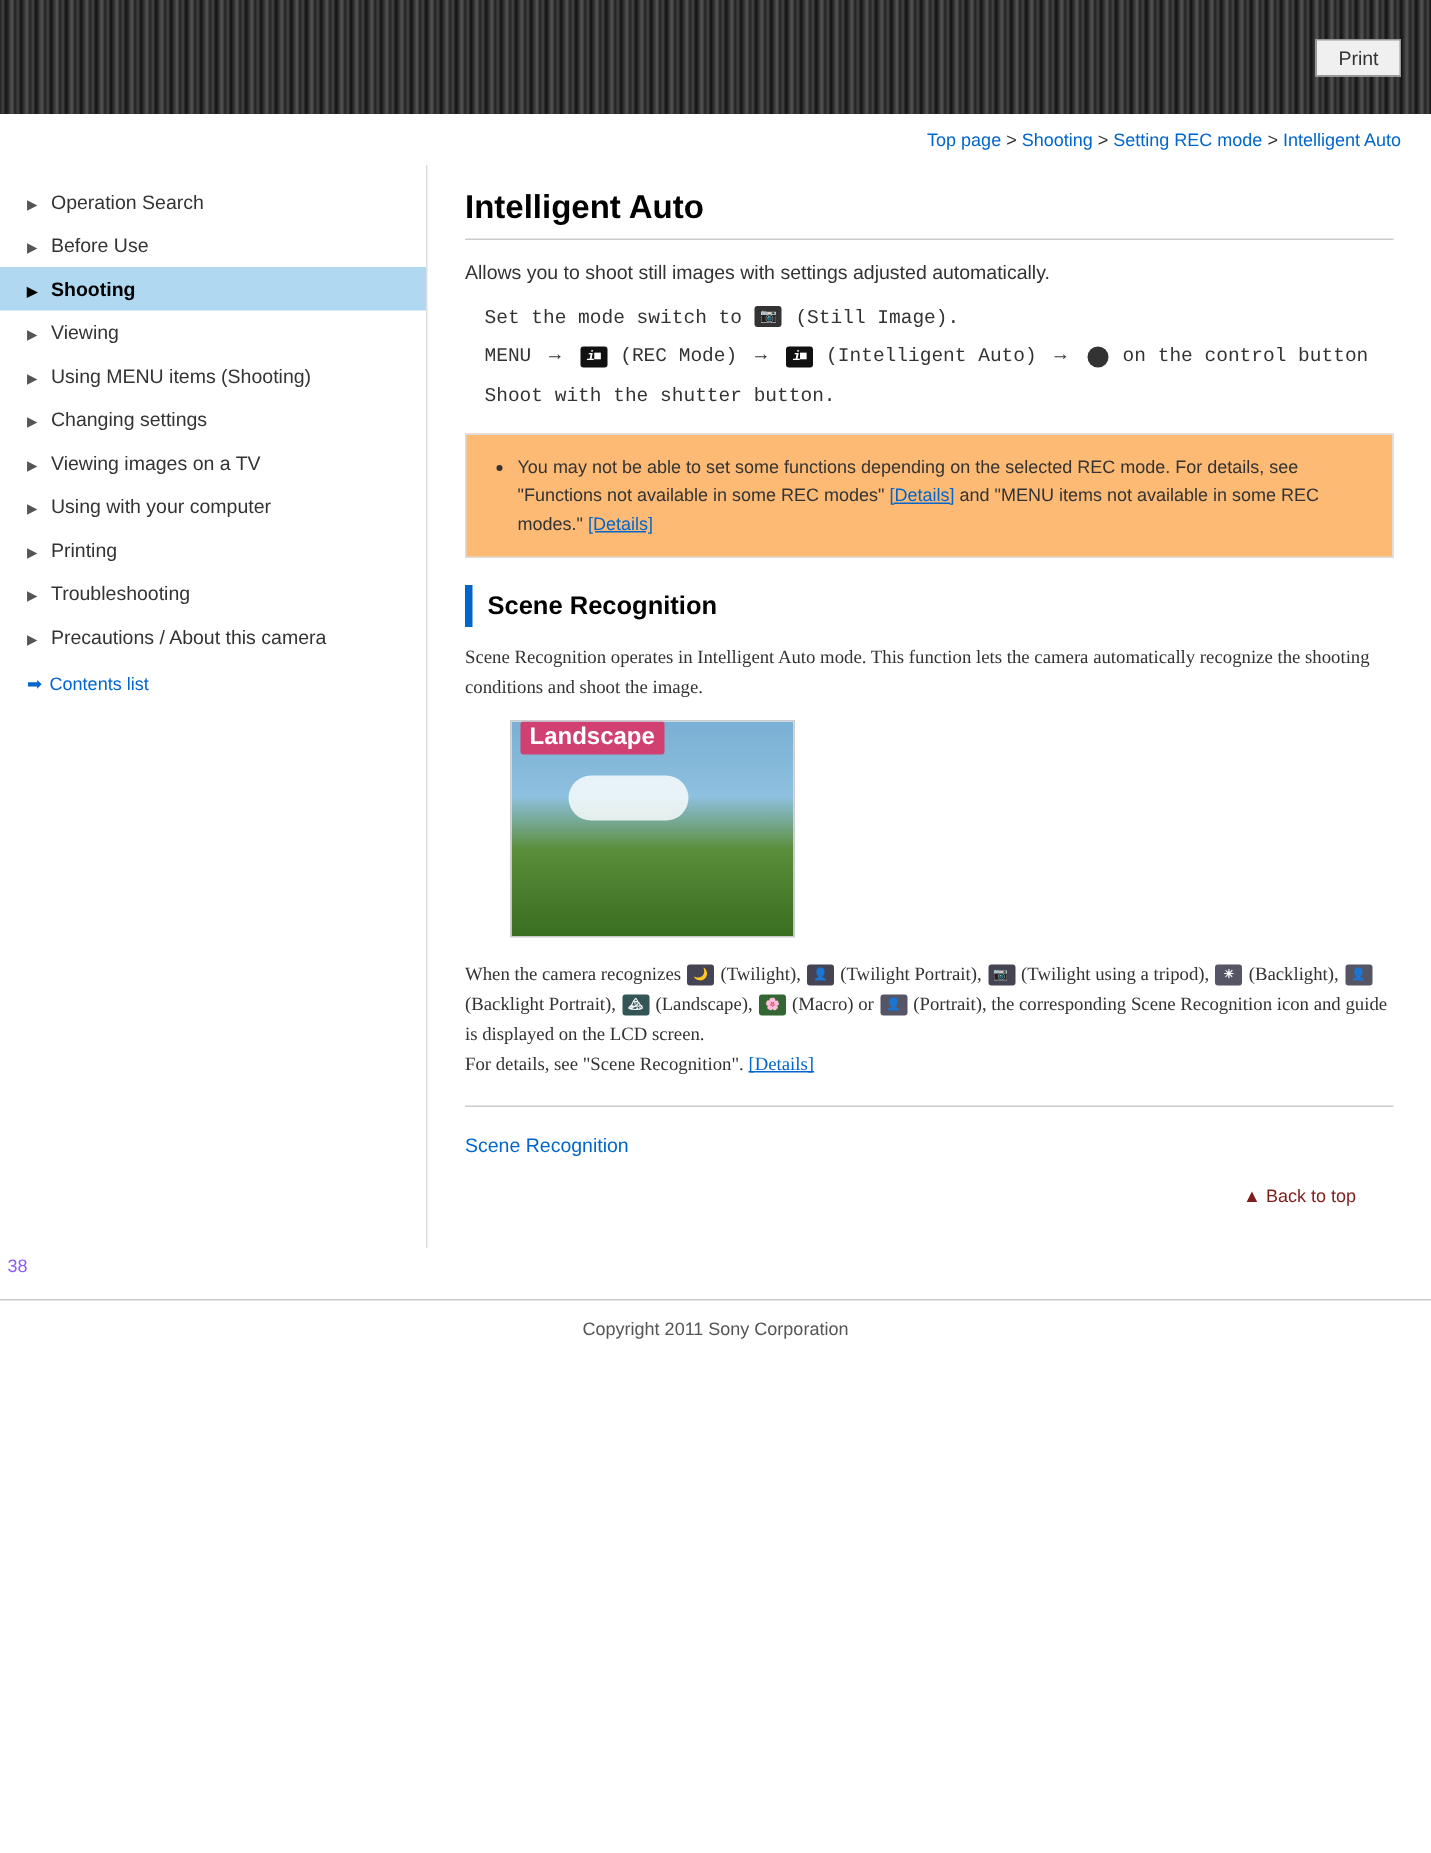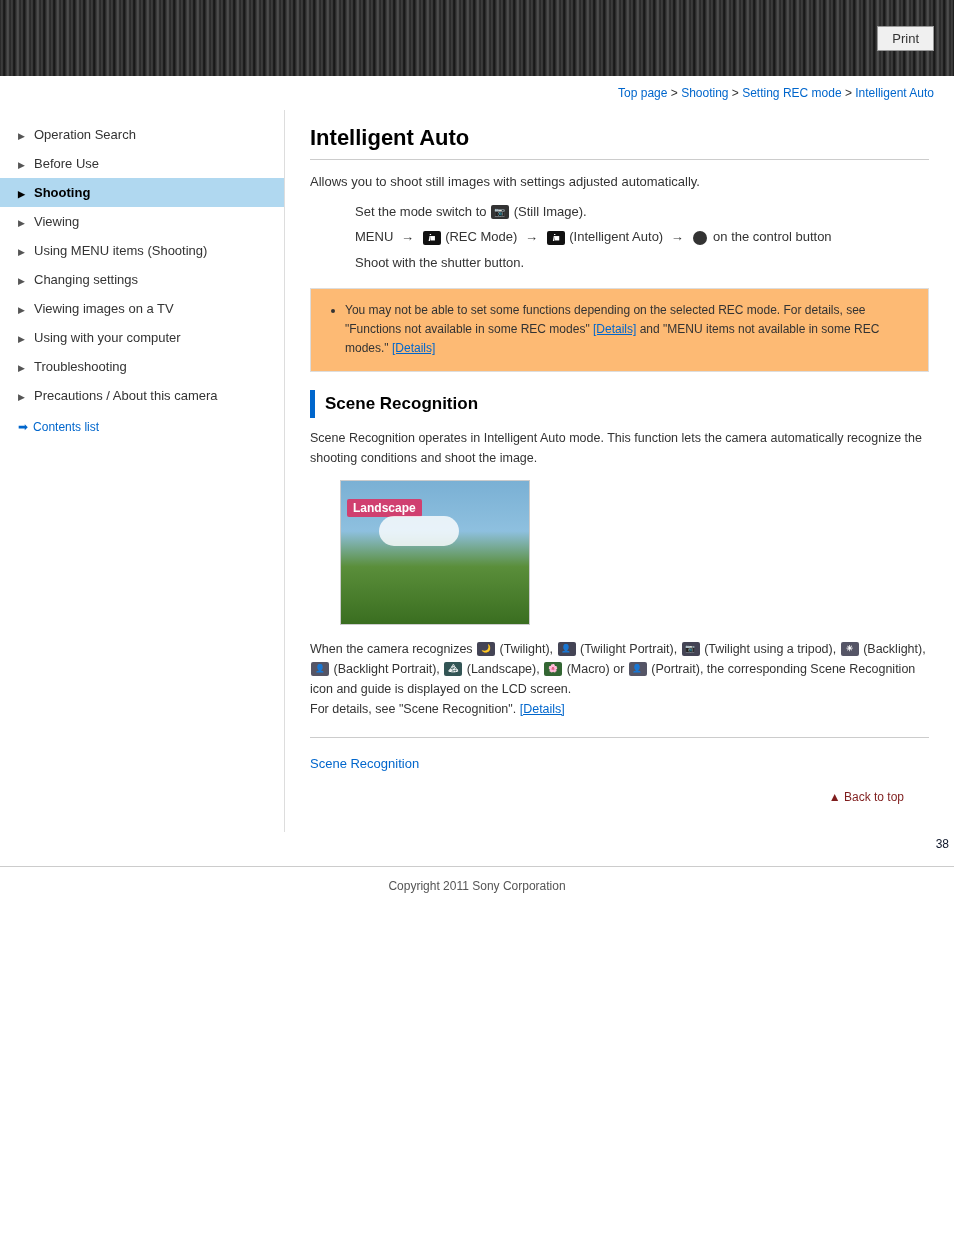--- a/index.html
+++ b/index.html
@@ -135,24 +135,25 @@
 
     
     .intro-text {
       font-size: 13px;
       color: #333;
       margin-bottom: 10px;
       line-height: 1.5;
     }
 
     .step-item {
-      margin-left: 45px;
+      margin-left: 13px;
       margin-bottom: 5px;
       font-size: 13px;
       line-height: 1.6;
+      font-family: Liberation Mono, monospace;
     }
 
     
     .icon-inline {
       display: inline-block;
       width: 18px;
       height: 14px;
       background: #333;
       vertical-align: middle;
       margin: 0 1px;
@@ -231,25 +232,25 @@
 
     .scene-image-inner {
       width: 100%;
       height: 100%;
       background: linear-gradient(180deg, #7ab0d4 0%, #8ec0df 35%, #5a8e3a 60%, #3a6e20 100%);
       position: relative;
     }
 
     .scene-label {
       position: absolute;
-      top: 18px;
+      top: 0;
       left: 6px;
       background: #d04070;
       color: white;
-      font-size: 12px;
+      font-size: 16px;
       font-weight: bold;
       padding: 2px 6px;
       border-radius: 2px;
     }
 
     .scene-cloud {
       position: absolute;
       top: 25%;
       left: 20%;
       width: 80px;
@@ -257,20 +258,21 @@
       background: rgba(255,255,255,0.8);
       border-radius: 15px;
     }
 
     
     .scene-text {
       font-size: 12.5px;
       line-height: 1.6;
       color: #333;
       margin: 0 0 10px 0;
+      font-family: Liberation Serif, serif;
     }
 
     .scene-text a { color: #0066cc; }
 
     
     .divider {
       border: none;
       border-top: 1px solid #ccc;
       margin: 18px 0;
     }
@@ -306,23 +308,23 @@
     .footer {
       text-align: center;
       font-size: 12px;
       color: #555;
       padding: 12px;
       border-top: 1px solid #ccc;
       margin-top: 10px;
     }
 
     .page-number {
-      text-align: right;
-      font-size: 12px;
-      color: #0f172a;
+      text-align: left;
+      font-size: 12px;
+      color: #8b5cf6;
       padding: 5px;
     }
   </style>
 </head>
 <body>
 
 <div class="header">
   <button class="print-button">Print</button>
 </div>
 
@@ -363,20 +365,24 @@
       <span class="sidebar-arrow"></span>
       <span>Changing settings</span>
     </div>
     <div class="sidebar-item">
       <span class="sidebar-arrow"></span>
       <span>Viewing images on a TV</span>
     </div>
     <div class="sidebar-item">
       <span class="sidebar-arrow"></span>
       <span>Using with your computer</span>
+    </div>
+    <div class="sidebar-item">
+      <span class="sidebar-arrow"></span>
+      <span>Printing</span>
     </div>
     <div class="sidebar-item">
       <span class="sidebar-arrow"></span>
       <span>Troubleshooting</span>
     </div>
     <div class="sidebar-item">
       <span class="sidebar-arrow"></span>
       <span>Precautions / About this camera</span>
     </div>
     <a class="contents-link" href="#">Contents list</a>

